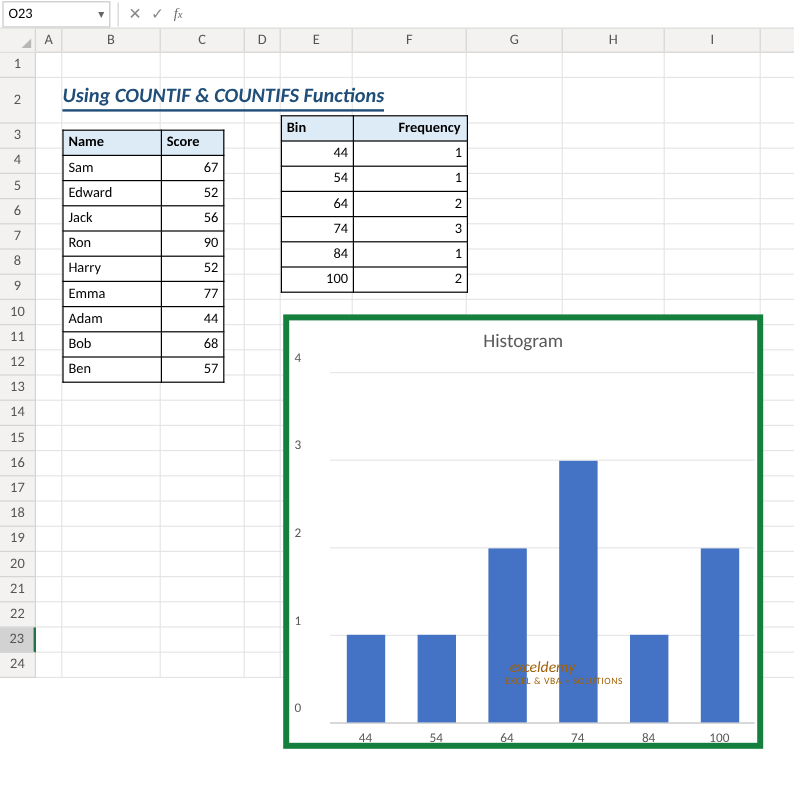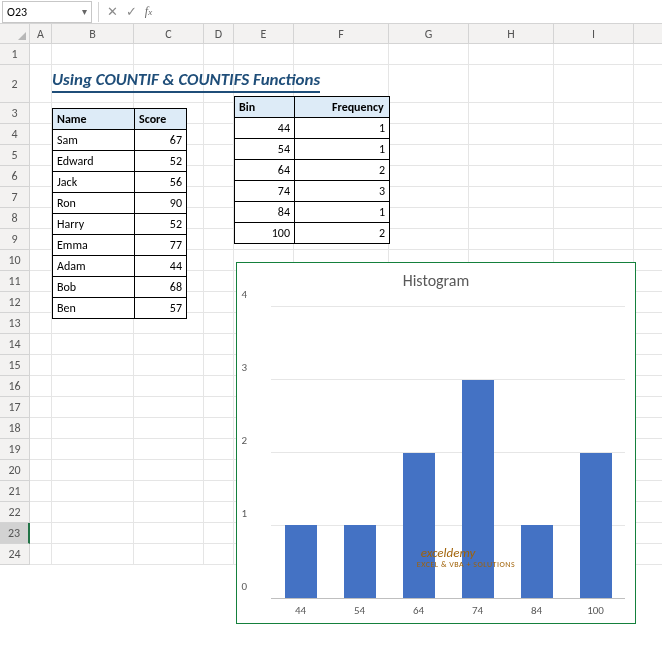--- a/index.html
+++ b/index.html
@@ -137,21 +137,21 @@
   #t1 th:first-child,#t1 td:first-child{width:82px;}
   #t1 th:last-child,#t1 td:last-child{width:52px;}
   #t2{left:204px; top:52px;}
   #t2 th:first-child,#t2 td:first-child{width:60px;}
   #t2 th:last-child,#t2 td:last-child{width:95px;padding-left:37px;}
   
   .chart{
     position:absolute;
     left:206px; top:218px;
     width:400px; height:362px;
-    border:1px solid #15803d;
+    border:5px solid #15803d;
     background:#fff;
   }
   .chart-title{
     text-align:center;
     font-size:16px;
     color:#595959;
     margin-top:8px;
   }
   .plot{
     position:absolute;

